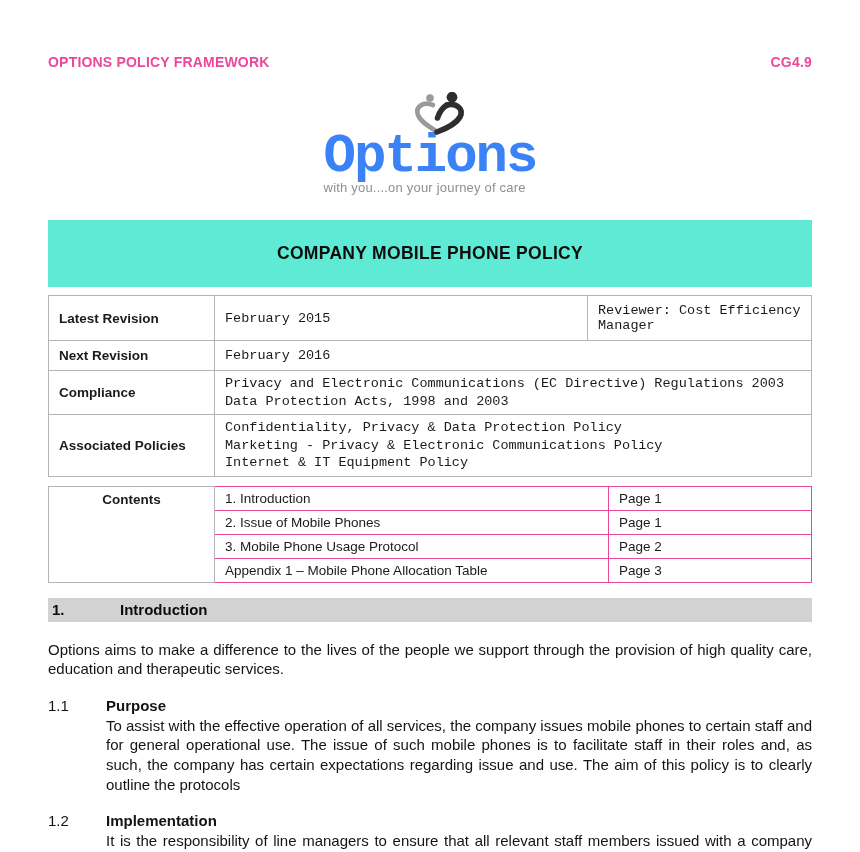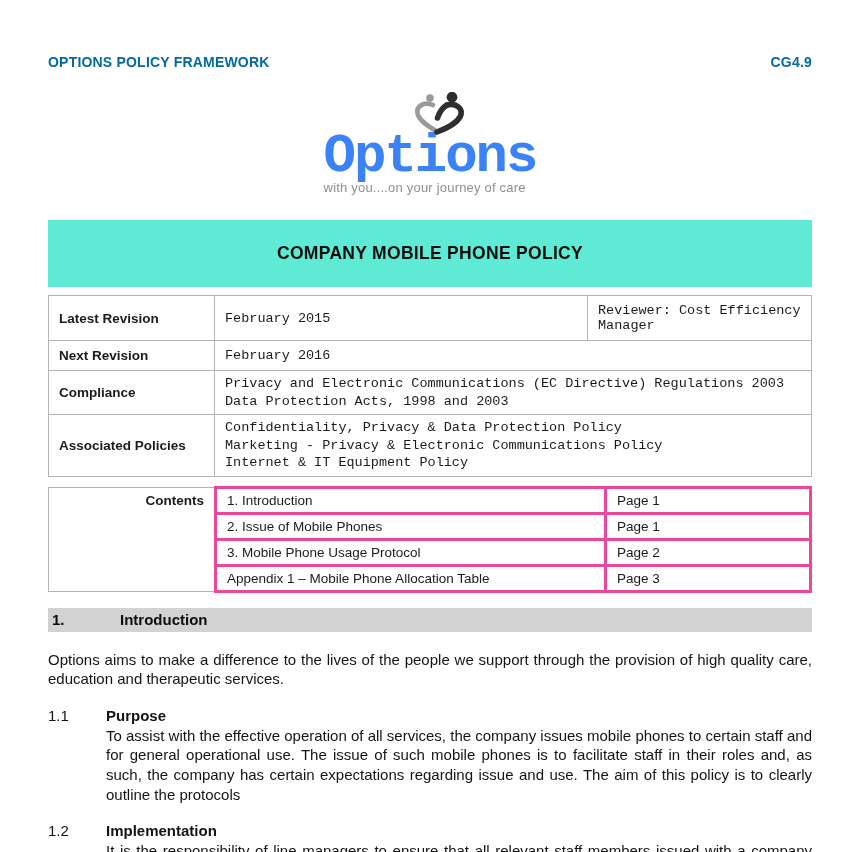--- a/index.html
+++ b/index.html
@@ -4,21 +4,21 @@
 <style>
   html,body{margin:0;padding:0;}
   body{
     width:860px;height:852px;overflow:hidden;background:#ffffff;
     font-family:"Liberation Sans",sans-serif;color:#161616;
   }
   .page{padding:54px 48px 0;}
 
   
   .doc-header{display:flex;justify-content:space-between;align-items:baseline;
-    font-weight:bold;font-size:14px;color:#0369a1;letter-spacing:0.2px;}
+    font-weight:bold;font-size:14px;color:#ec4899;letter-spacing:0.2px;}
 
   
   .logo-row{margin-top:24px;display:flex;justify-content:center;}
   .logo-inner{position:relative;padding-top:36px;width:fit-content;}
   .logo-word{font-family:Liberation Mono, monospace;font-weight:bold;font-size:54px;
     color:#3b82f6;letter-spacing:-2px;line-height:1;}
   .logo-icon{position:absolute;top:-2px;left:82px;width:64px;height:44px;}
   .logo-tagline{font-size:13px;color:#8f8f8f;text-align:left;margin:-4px -40px 0 0;
     letter-spacing:0.2px;}
 
@@ -30,23 +30,23 @@
   
   table{width:100%;border-collapse:collapse;font-size:13.5px;color:#1b1b1b;padding-left:27px;}
   .meta{margin-top:8px;}
   .meta th,.meta td{border:1px solid #b4b4b4;text-align:left;vertical-align:middle;}
   .meta th{width:145px;font-weight:bold;padding:7px 10px;}
   .meta td{padding:7px 10px;font-family:Liberation Mono, monospace;}
   .meta td.mid{width:352px;}
   .meta td.multi{padding:4px 10px;line-height:17.5px;}
 
   .contents{margin-top:9px;}
-  .contents th{width:145px;border:1px solid #b4b4b4;text-align:right;vertical-align:top;
+  .contents th{width:145px;border:1px solid #b4b4b4;text-align:center;vertical-align:top;
     font-weight:bold;padding:5px 10px;}
-  .contents td{border:3px solid #ec4899;padding:4px 10px;}
+  .contents td{border:1px solid #ec4899;padding:4px 10px;}
   .contents td.page{width:182px;}
 
   
   .section-bar{margin-top:15px;background:#d2d2d2;padding:3px 2px 4px 4px;
     font-size:15px;font-weight:bold;display:flex;color:#0d0d0d;}
   .sec-num{width:68px;flex:none;}
 
   .intro{margin:18px 0 0;font-size:15px;line-height:1.32;text-align:justify;color:#141414;}
 
   .subsec{display:flex;margin-top:17px;font-size:15px;line-height:1.31;color:#141414;}

